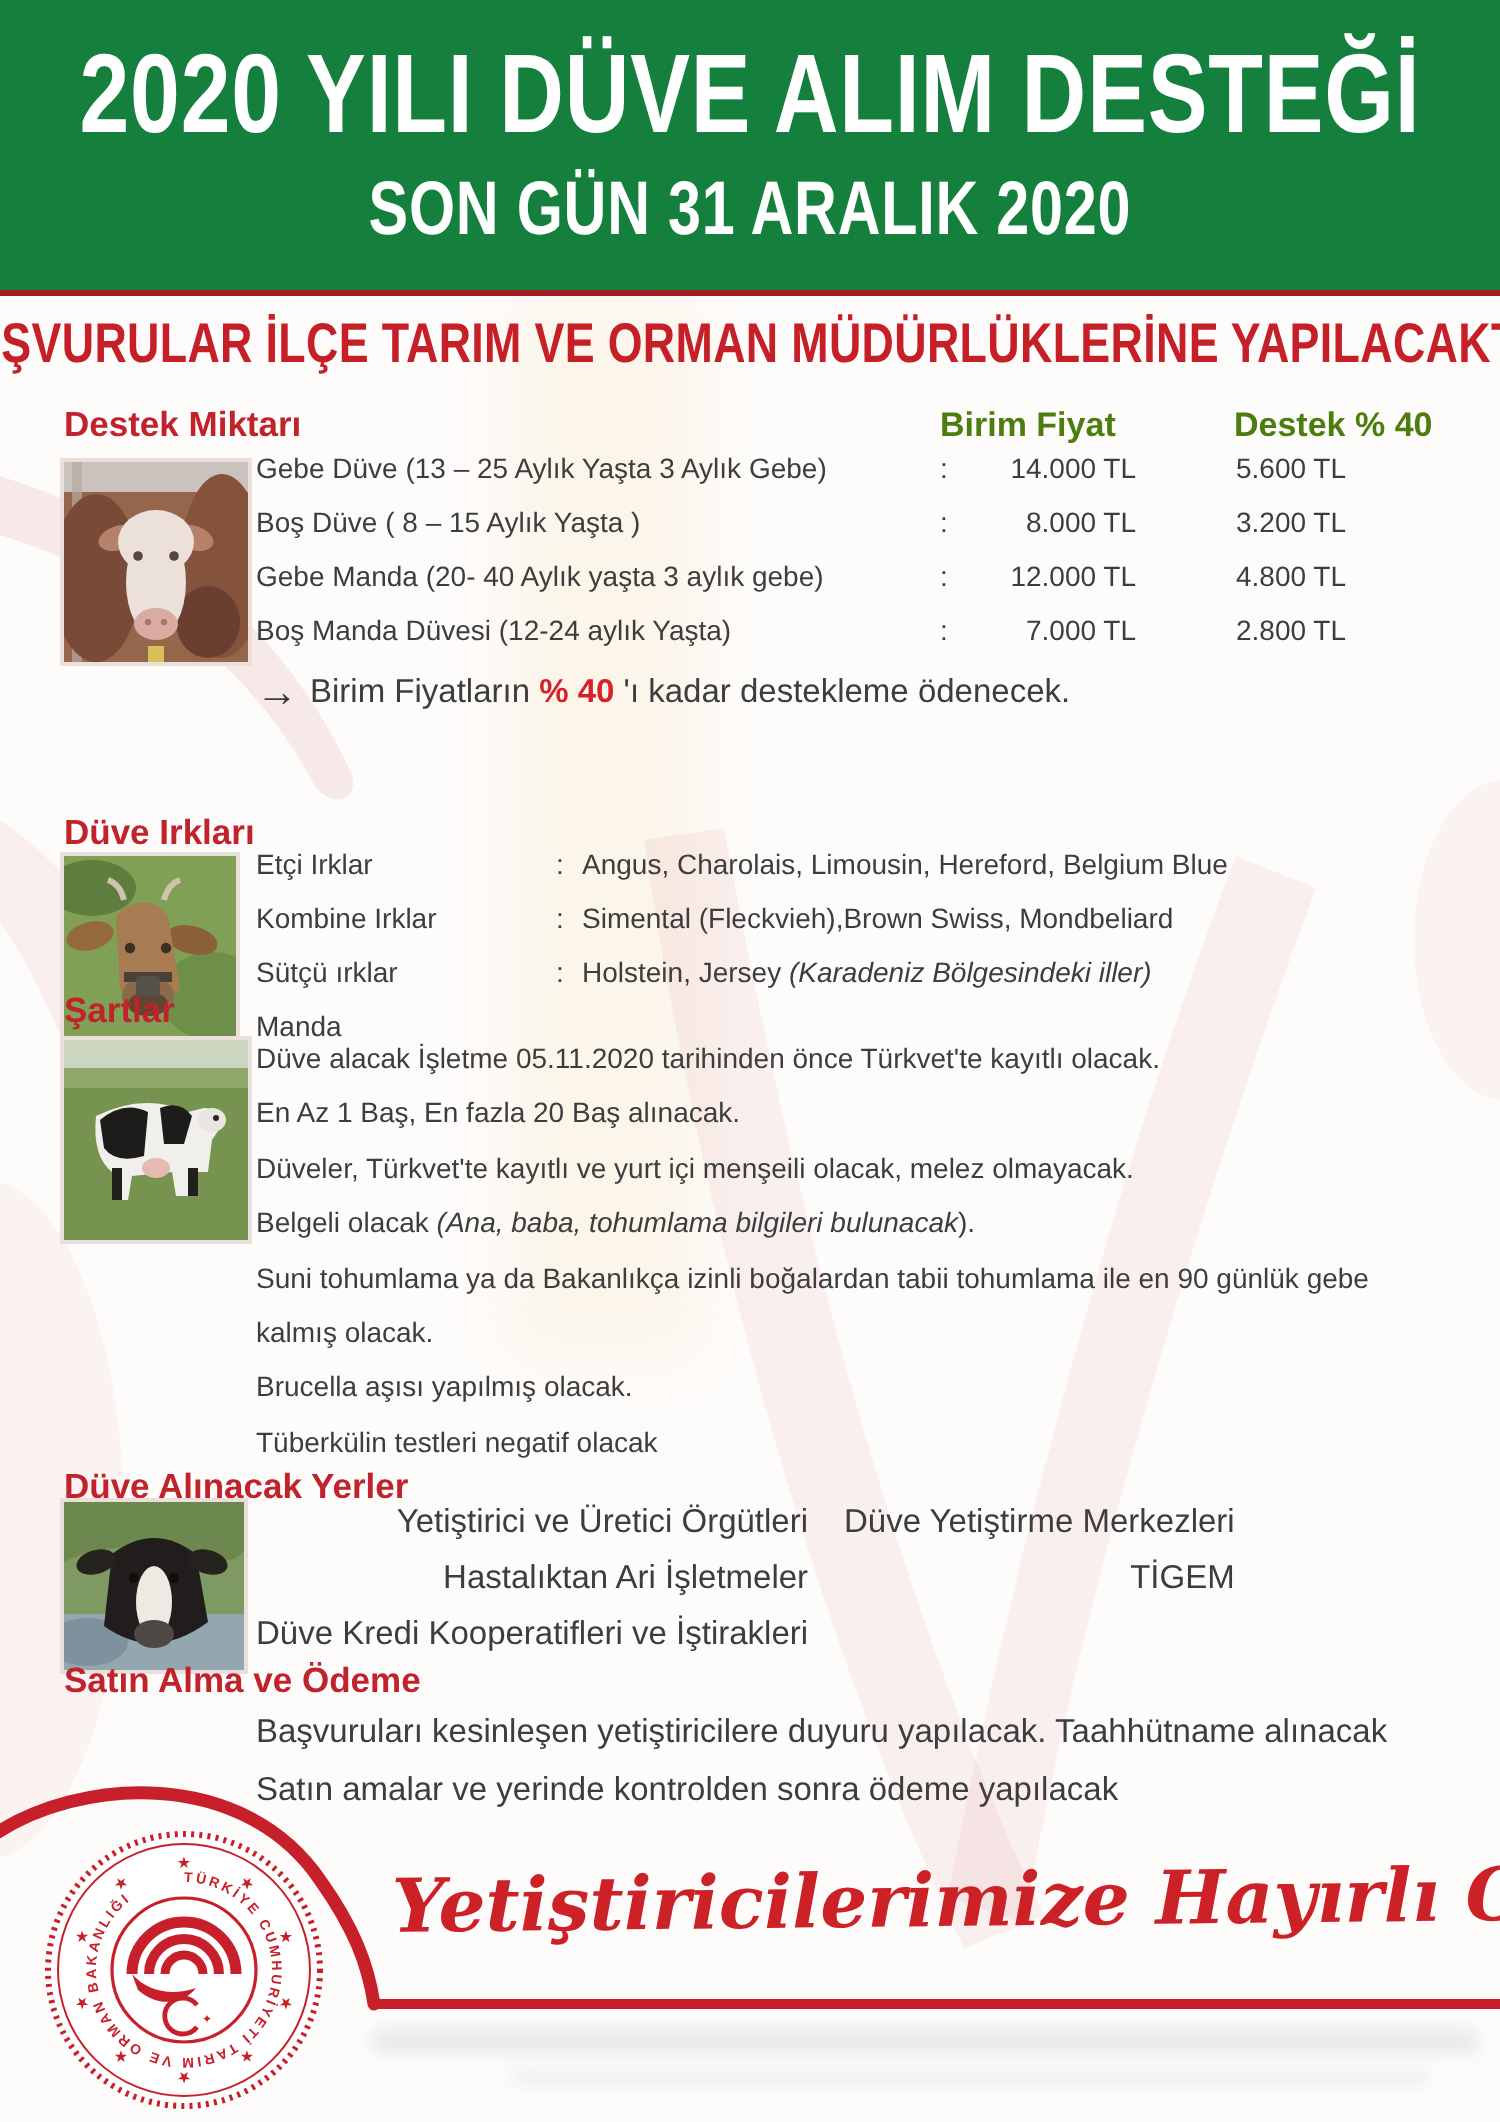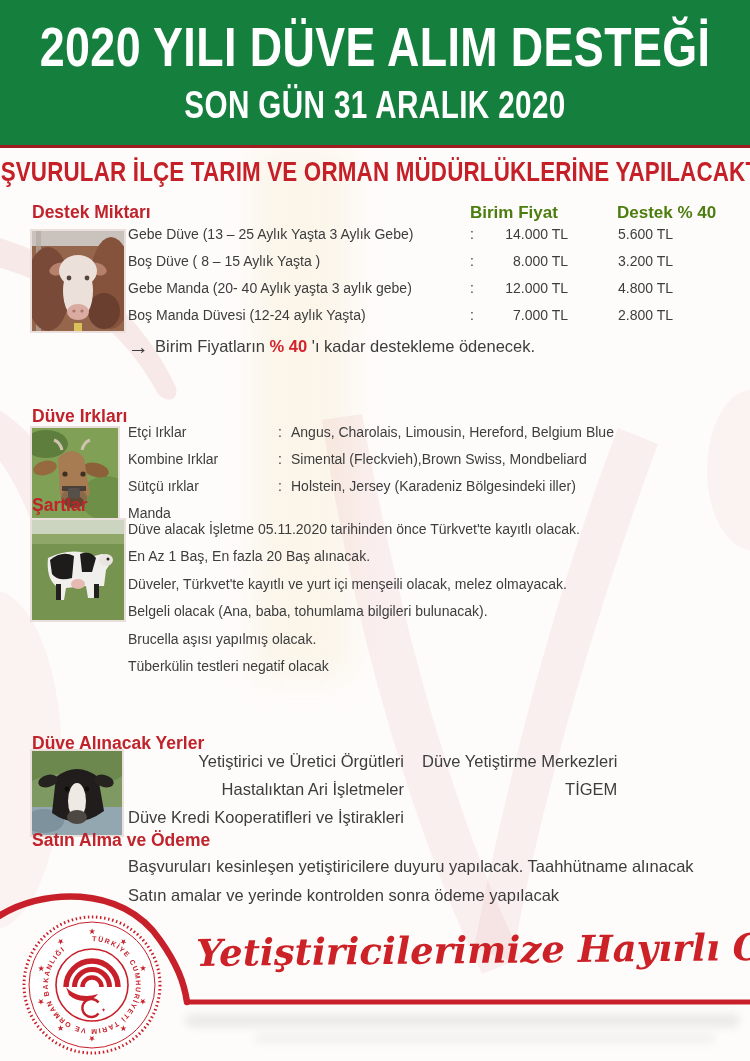--- a/index.html
+++ b/index.html
@@ -36,21 +36,21 @@
   .t-colon{position:absolute;left:342px;}
   .t-price{position:absolute;left:352px;width:88px;text-align:right;}
   .t-supp{position:absolute;left:490px;}
   .note{position:absolute;left:128px;font-size:16.5px;white-space:nowrap;}
   .note .arrow{font-size:21px;vertical-align:-2px;margin-right:6px;}
   .hl{color:#d5232b;font-weight:bold;}
   .b-row{position:relative;height:27px;white-space:nowrap;}
   .b-label{position:absolute;left:0;}
   .b-colon{position:absolute;left:150px;}
   .b-value{position:absolute;left:163px;}
-  .it{}
+  .it{font-style:italic;}
   .cond{line-height:27.4px;width:600px;}
   .src-col{position:absolute;font-size:16.5px;line-height:28px;white-space:nowrap;}
   .p-items{line-height:28.5px;white-space:nowrap;font-size:16.5px;}
   
   .slogan{
     position:absolute;left:196px;top:928px;width:552px;text-align:center;
     font-family:"DejaVu Serif","Liberation Serif",serif;font-style:italic;font-weight:bold;
     font-size:37px;color:#cb2127;white-space:nowrap;transform:rotate(-.6deg);
   }
   .smudge{position:absolute;background:#8a8a8a;filter:blur(4px);border-radius:8px;}
@@ -208,20 +208,21 @@
         <rect x="24" y="64" width="5" height="16" fill="#21201e"></rect>
         <rect x="62" y="64" width="5" height="14" fill="#21201e"></rect>
       </svg>
     </div>
 
     <div class="rows cond" style="top:21px;">
       <div><span>Düve alacak İşletme 05.11.2020 tarihinden önce Türkvet'te kayıtlı olacak.</span><span class="it"></span><span></span></div>
       <div><span>En Az 1 Baş, En fazla 20 Baş alınacak.</span><span class="it"></span><span></span></div>
       <div><span>Düveler, Türkvet'te kayıtlı ve yurt içi menşeili olacak, melez olmayacak.</span><span class="it"></span><span></span></div>
       <div><span>Belgeli olacak </span><span class="it">(Ana, baba, tohumlama bilgileri bulunacak</span><span>).</span></div>
+      <div><span>Suni tohumlama ya da Bakanlıkça izinli boğalardan tabii tohumlama ile en 90 günlük gebe kalmış olacak.</span><span class="it"></span><span></span></div>
       <div><span>Brucella aşısı yapılmış olacak.</span><span class="it"></span><span></span></div>
       <div><span>Tüberkülin testleri negatif olacak</span><span class="it"></span><span></span></div>
     </div>
   </div>
 
   <div class="section" style="top:733px;height:110px;text-align:right;">
     <div class="sec-title">Düve Alınacak Yerler</div>
 
     <div class="cow" style="top:16px;">
       <svg width="90" height="84" viewBox="0 0 90 84">

